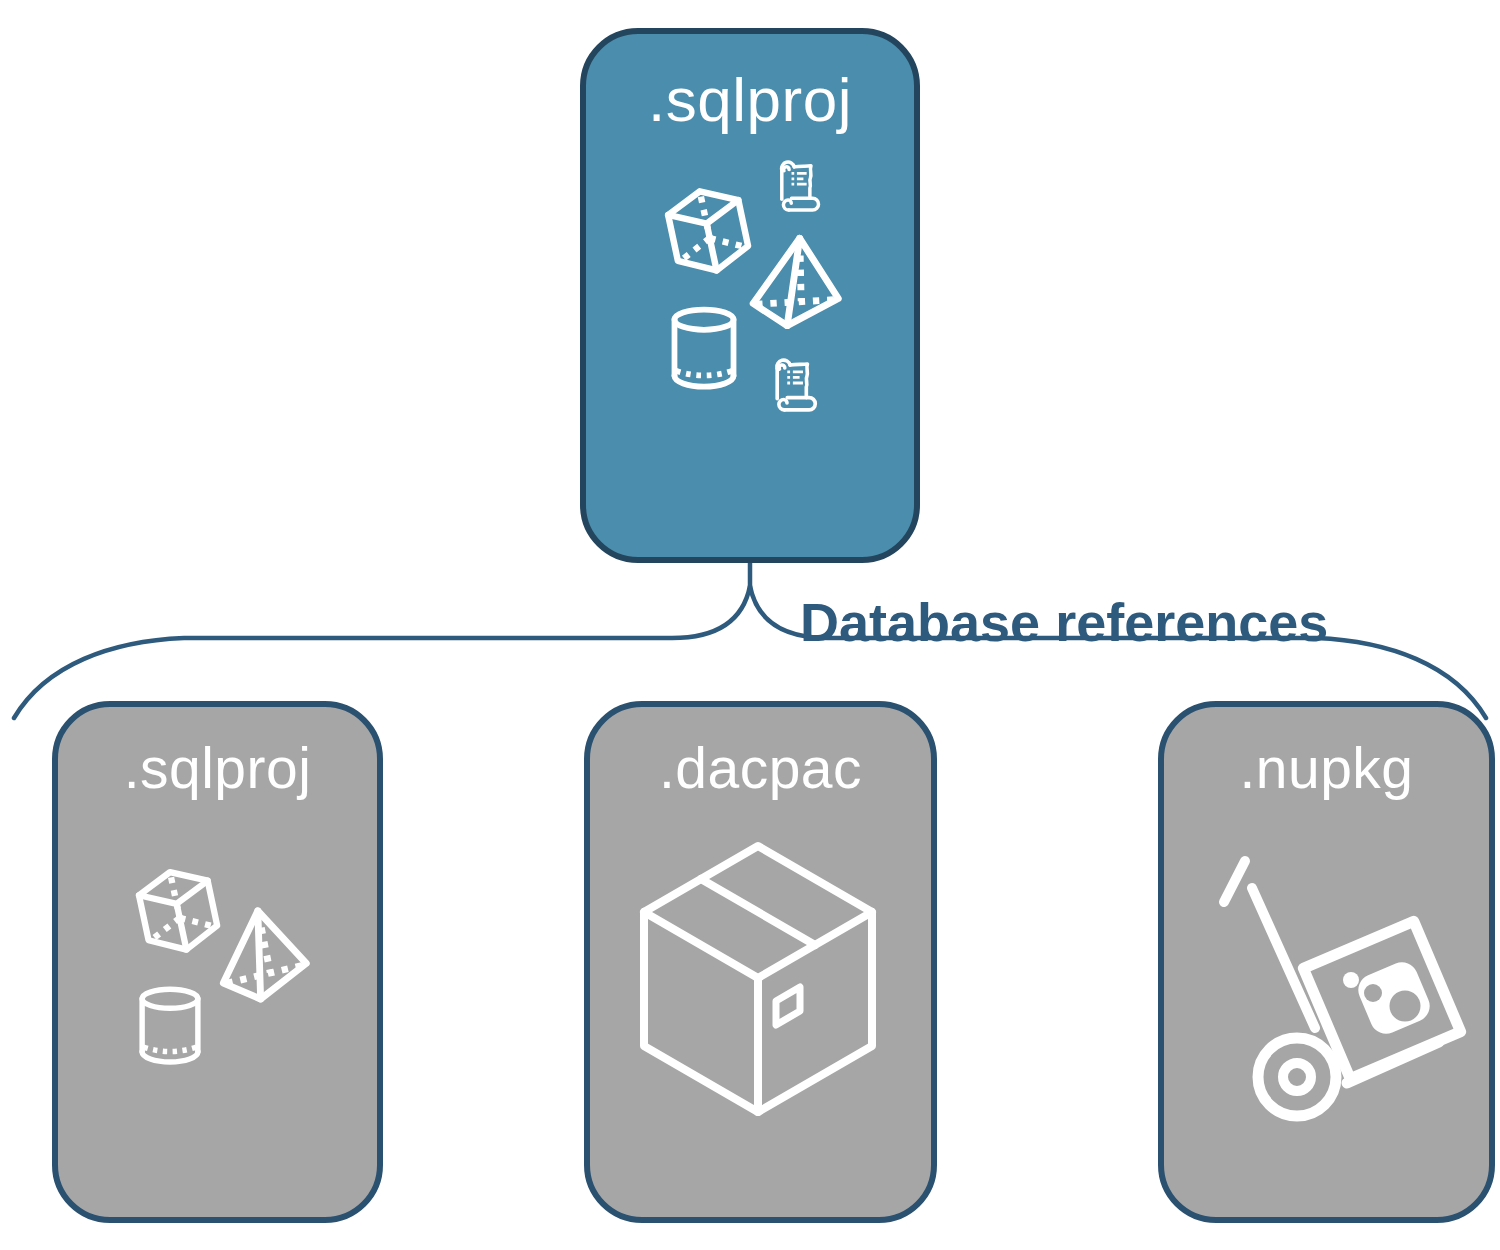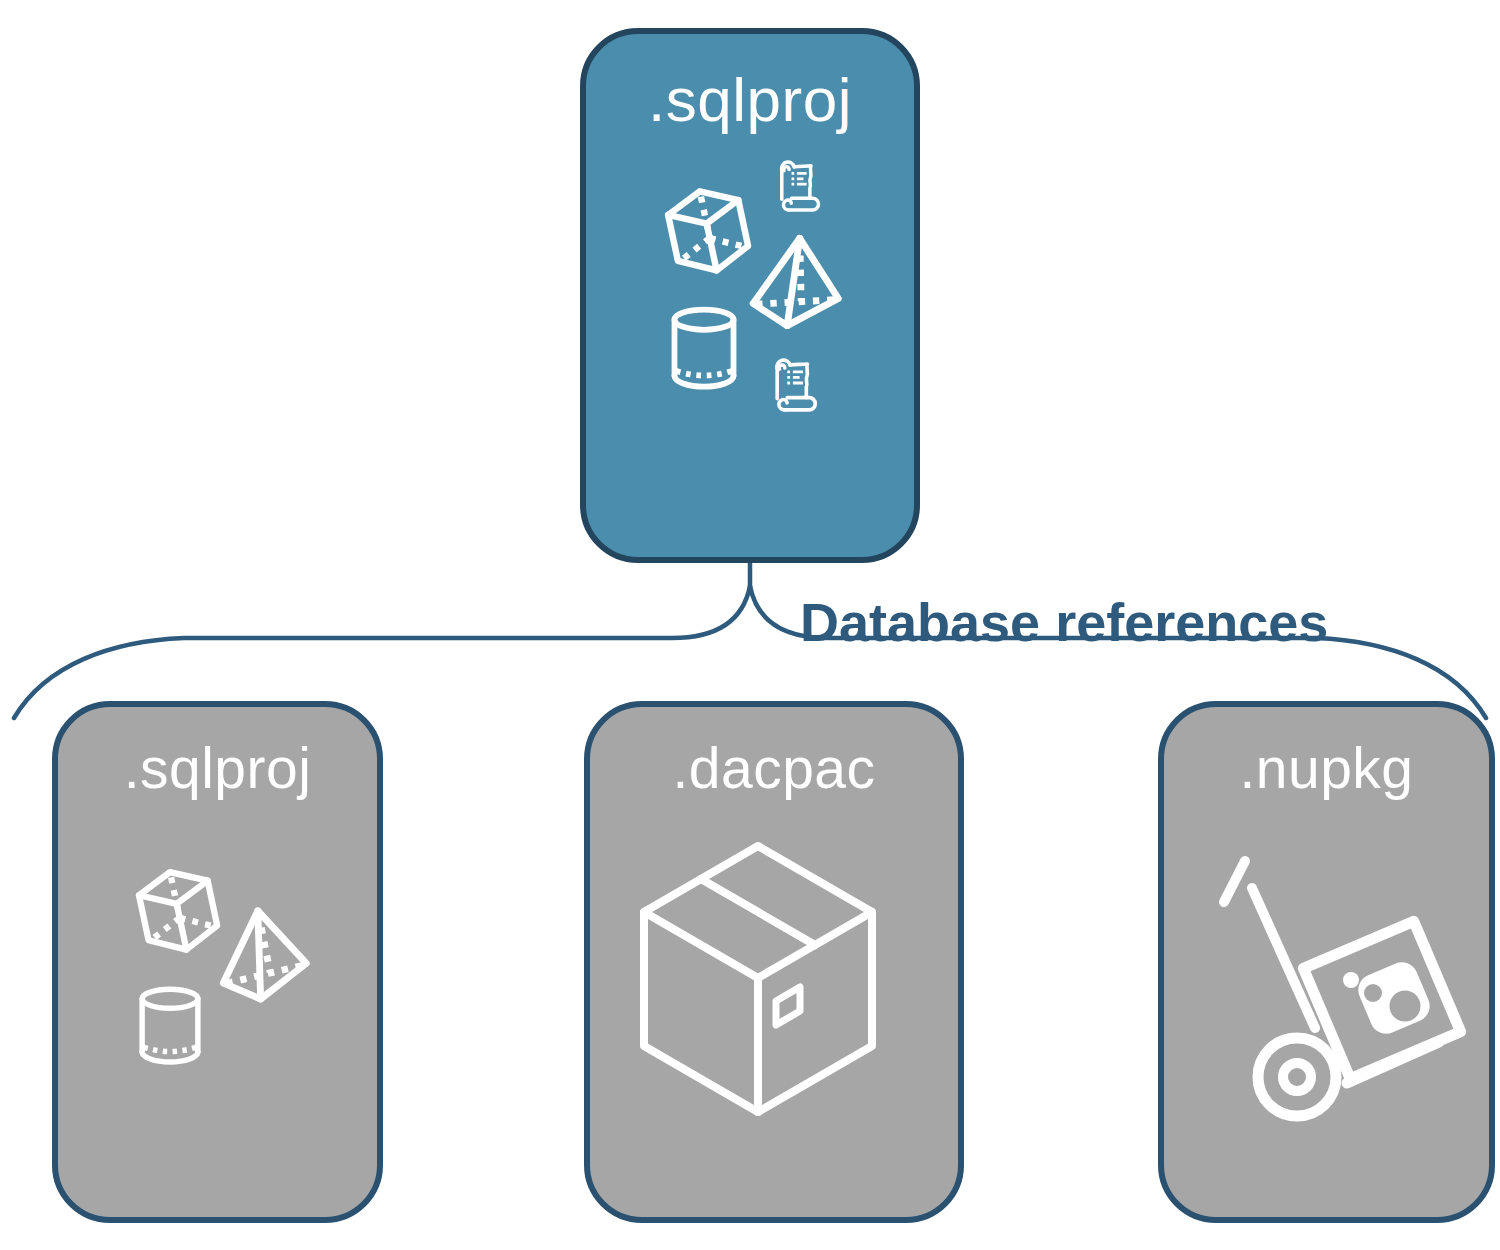--- a/index.html
+++ b/index.html
@@ -114,21 +114,21 @@
         <use href="#cube-sym"></use>
       </svg>
     <svg class="ic" style="left:150px; top:200px; width:102px; height:98px; transform:rotate(-14deg);">
         <use href="#pyramid-sym"></use>
       </svg>
     <svg class="ic" style="left:78px; top:275px; width:68px; height:88px;">
         <use href="#cylinder-sym"></use>
       </svg>
   </div>
 
-  <div class="box child" style="left:584px; top:701px; width:380px; height:522px;">
+  <div class="box child" style="left:584px; top:701px; width:353px; height:522px;">
     <div class="title">.dacpac</div>
     <svg class="ic" style="left:48px; top:133px; width:240px; height:281px;" viewBox="0 0 240 281">
       <g class="stk" stroke-width="8">
         <path d="M120 6 L234 72 L234 206 L120 272 L6 206 L6 72 Z"></path>
         <path d="M6 72 L120 138 L234 72"></path>
         <path d="M120 138 L120 272"></path>
         <path d="M63 39 L177 105"></path>
         <path stroke-width="7" d="M138 161 L162 147 L162 171 L138 185 Z"></path>
       </g>
     </svg>

